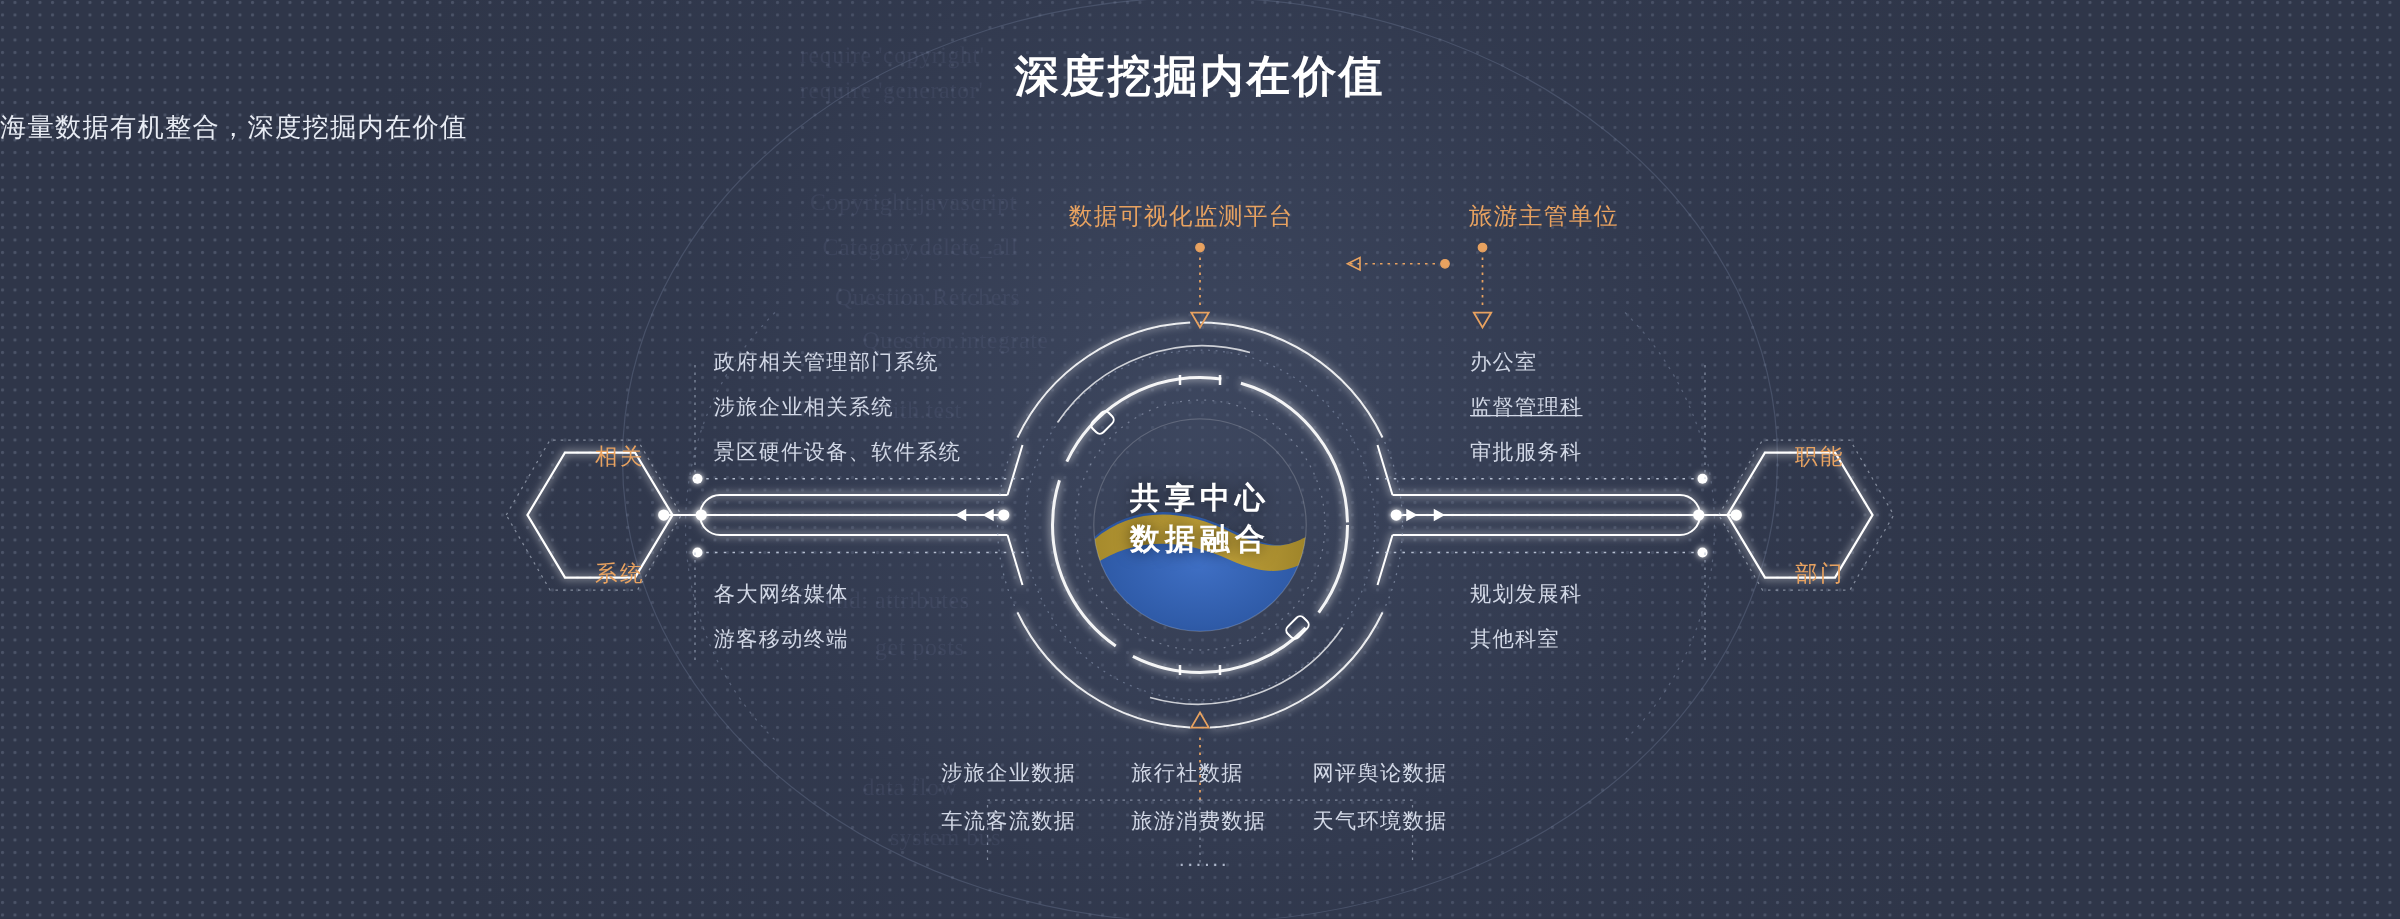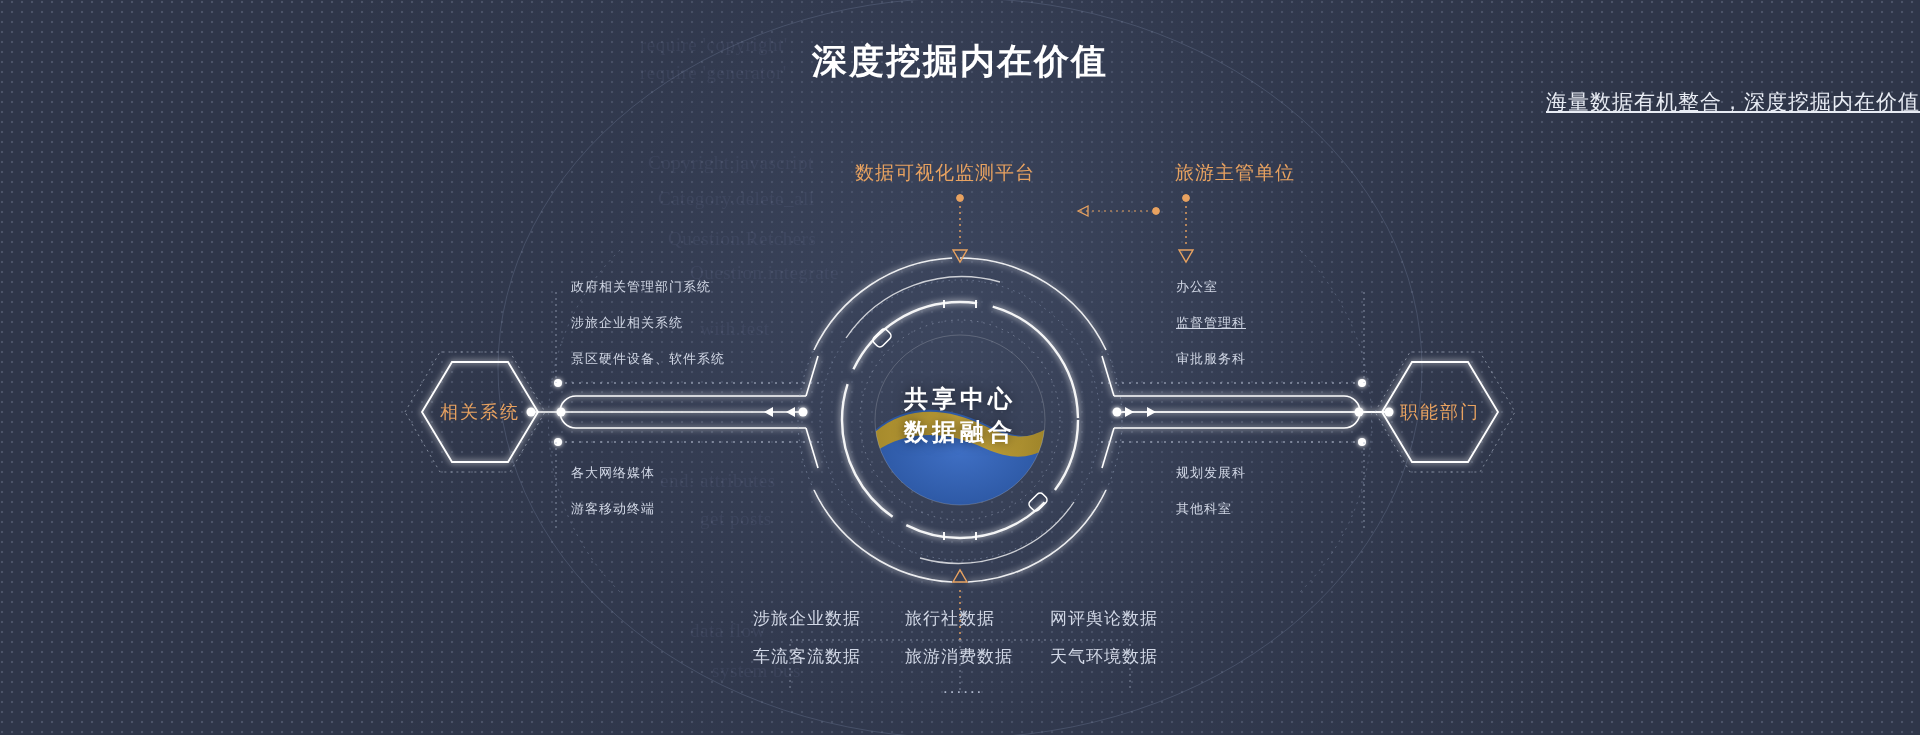--- a/index.html
+++ b/index.html
@@ -34,39 +34,39 @@
 
   
   .title{
     position:absolute;left:0;right:0;top:38px;
     text-align:center;
     font-size:35px;font-weight:bold;color:#ffffff;
     letter-spacing:2px;
   }
   .subtitle{
     position:absolute;left:0;right:0;top:88px;
-    text-align:right;
-    font-size:21px;color:#e8ecf4;letter-spacing:1px;text-decoration:underline;
+    text-align:left;
+    font-size:21px;color:#e8ecf4;letter-spacing:1px;
   }
 
   .orange-label{
     position:absolute;
     color:#e8a260;
     font-size:19px;
     letter-spacing:1px;
     white-space:nowrap;
     text-align:right;
   }
   .lbl-viz{left:855px;top:160px;}
   .lbl-gov{left:1175px;top:160px;}
 
   .side-label{
     position:absolute;
     color:#d2d8e6;
-    font-size:13px;
+    font-size:17px;
     letter-spacing:1px;
     white-space:nowrap;
   }
   .col-left{text-align:left;}
   .col-right{text-align:left;}
 
   .bottom-label{
     position:absolute;
     color:#d2d8e6;
     font-size:17px;
@@ -74,22 +74,22 @@
     white-space:nowrap;
   }
   .ellipsis{
     position:absolute;
     color:#aeb7cb;font-size:17px;letter-spacing:2px;
   }
 
   
   .hex-wrap{position:absolute;width:130px;height:118px;}
   .hex-text{
-    position:absolute;left:0;top:0;width:130px;height:118px;
-    display:flex;flex-direction:row;align-items:center;justify-content:center;
+    position:absolute;left:16px;top:0;width:130px;height:118px;
+    display:flex;flex-direction:column;align-items:center;justify-content:space-between;
     color:#e8a260;font-size:18px;line-height:1.35;letter-spacing:2px;
   }
 
   
   .center-text{
     position:absolute;
     left:815px;top:382px;width:290px;
     text-align:center;
     color:#ffffff;
     font-size:24px;font-weight:bold;

